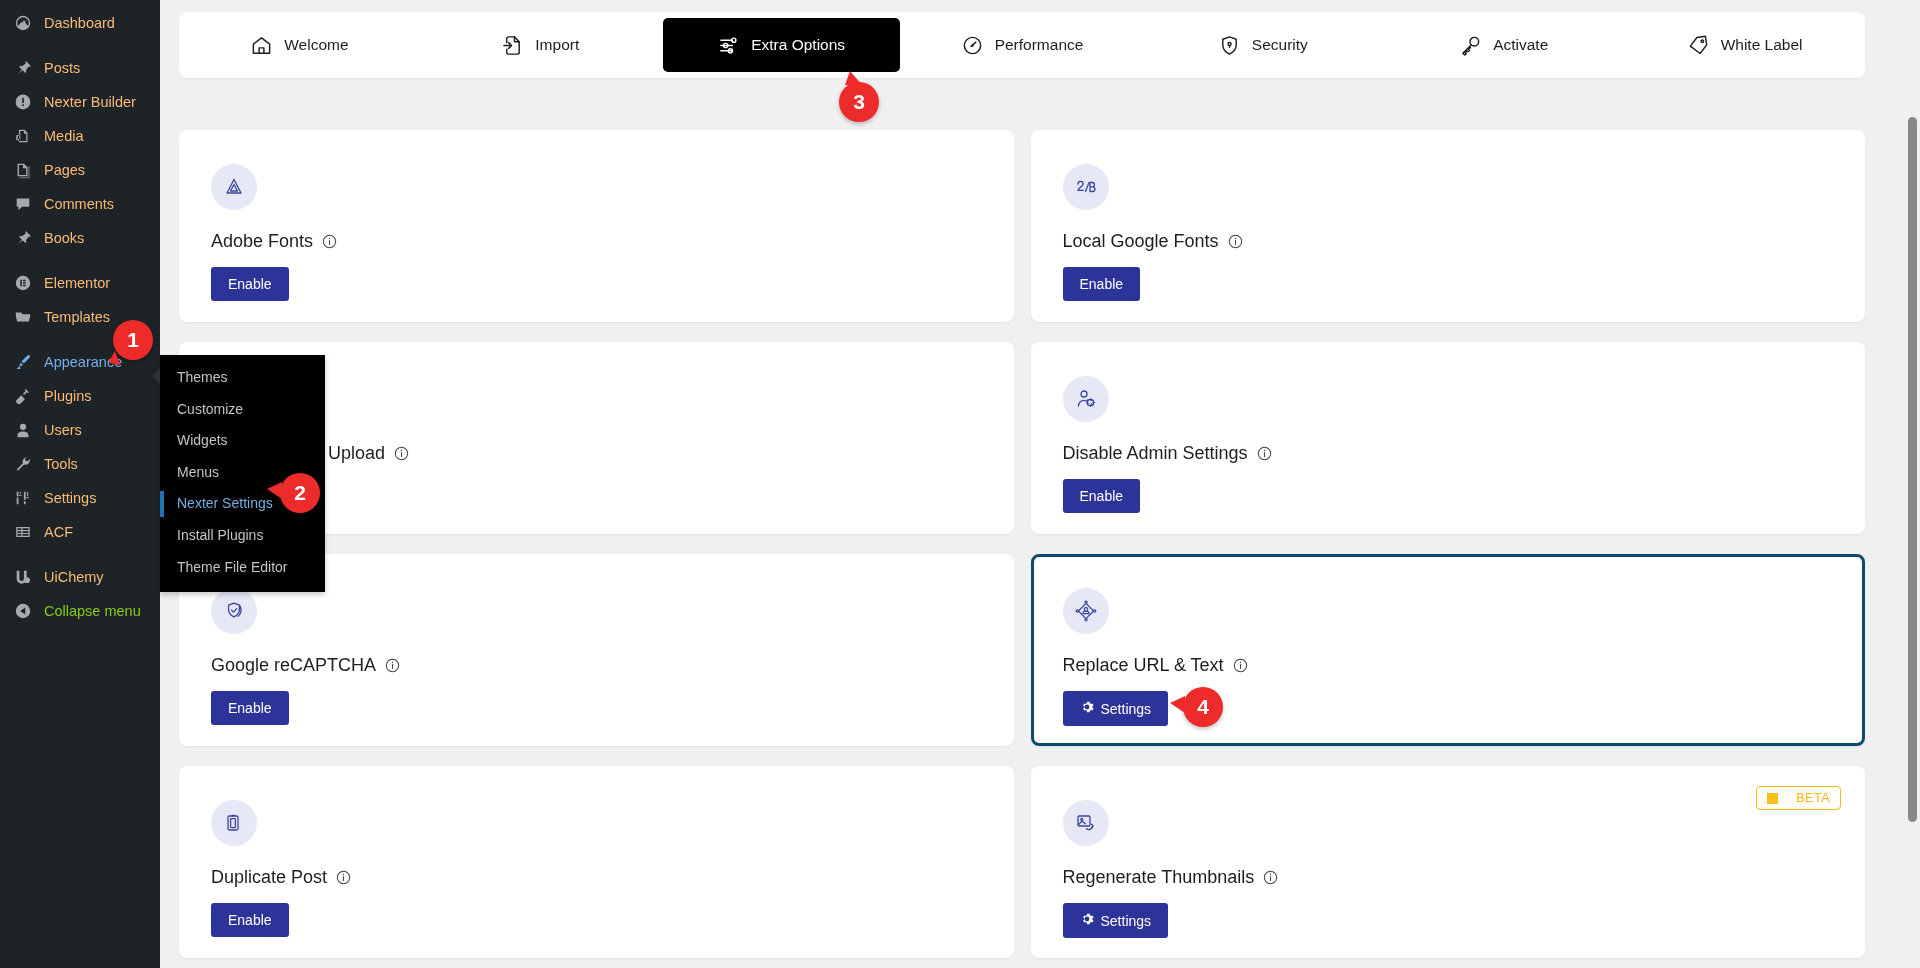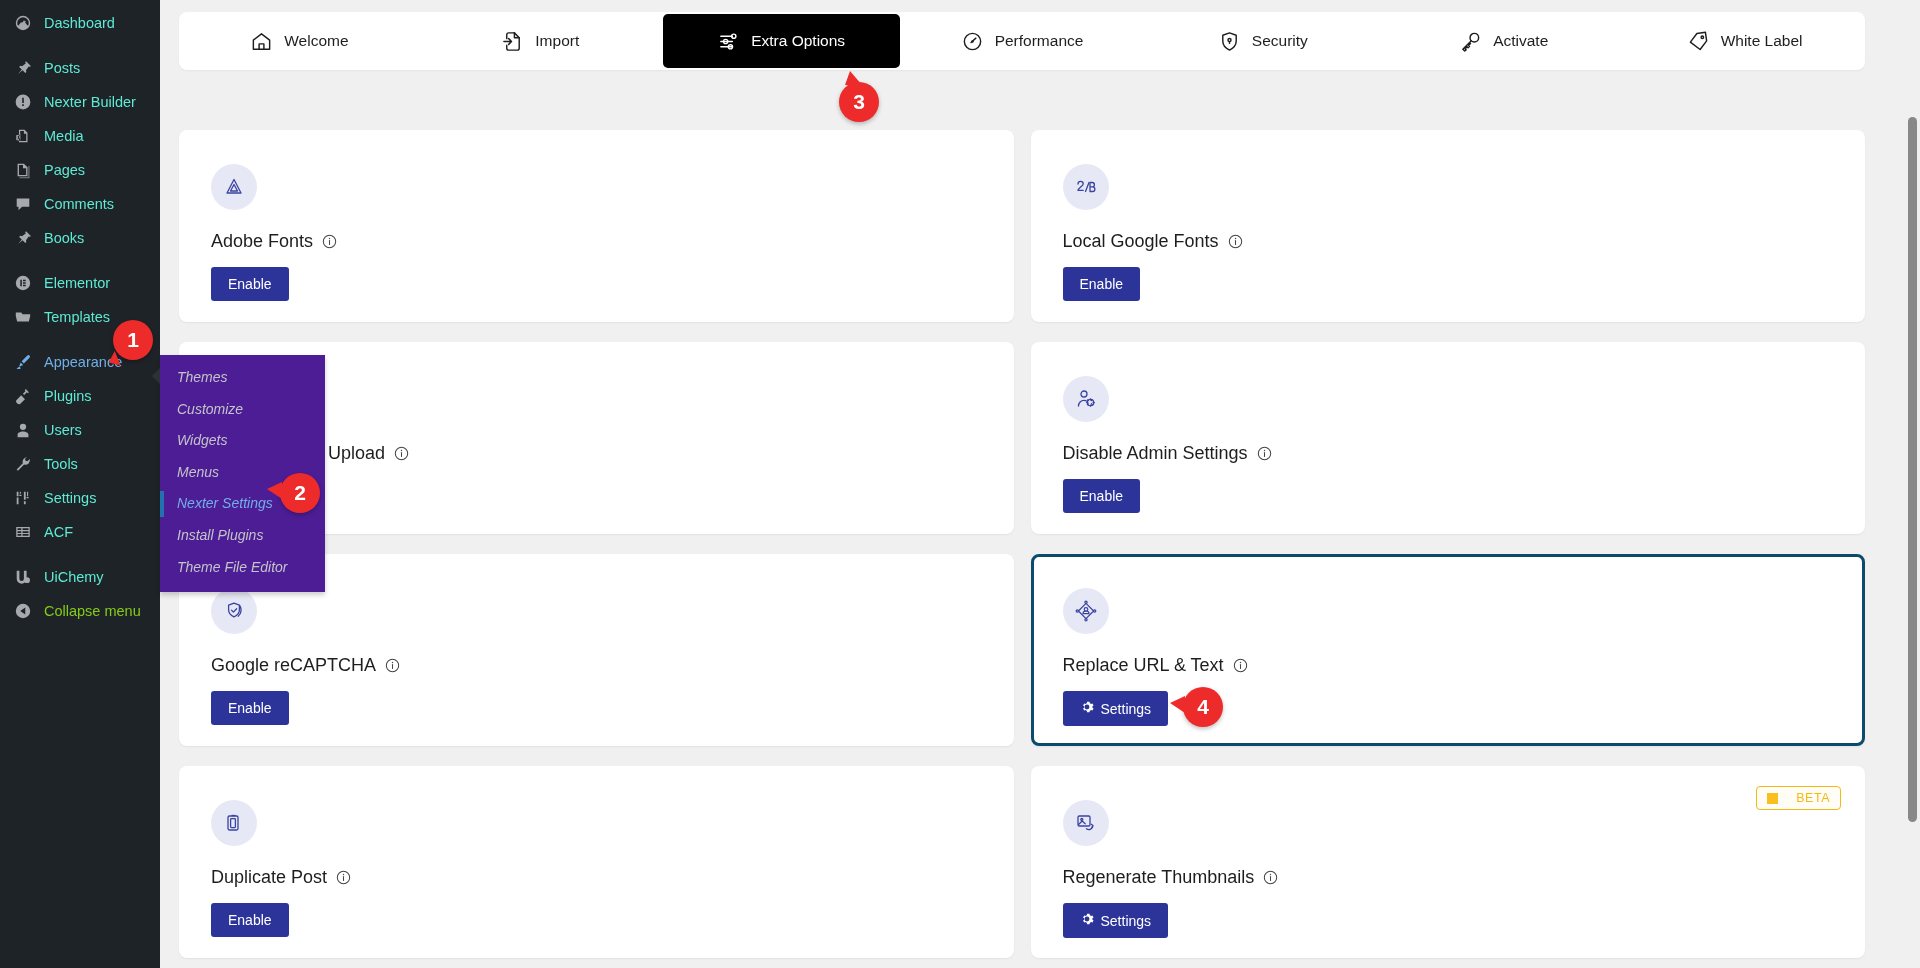--- a/index.html
+++ b/index.html
@@ -16,21 +16,21 @@
     position: absolute; left: 0; top: 0;
     width: 160px; height: 968px;
     background: #1d2327;
     padding-top: 6px;
     z-index: 40;
   }
   .menu-item {
     display: flex; align-items: center;
     height: 34px;
     padding: 0 12px 0 12px;
-    color: #5eead4;
+    color: #fdba74;
     font-size: 14.5px;
     line-height: 1;
     cursor: pointer;
     position: relative;
   }
   .menu-item .mi-icon {
     width: 22px; height: 20px;
     margin-right: 10px;
     display: flex; align-items: center; justify-content: center;
     color: #a7aaad;
@@ -40,25 +40,24 @@
   .menu-item.current { color: #72aee6; }
   .menu-item.current .mi-icon { color: #72aee6; }
   .menu-sep { height: 11px; }
   .menu-item.dim { color: #84cc16; }
 
   
   #flyout {
     position: absolute;
     left: 160px; top: 355px;
     width: 165px;
-    background: #4c1d95;
+    background: #000000;
     padding: 7px 0 9px 0;
     z-index: 60;
     box-shadow: 0 3px 5px rgba(0,0,0,.2);
-    font-style: italic;
   }
   #flyout .fly-arrow {
     position: absolute; left: -8px; top: 13px;
     width: 0; height: 0;
     border-top: 8px solid transparent;
     border-bottom: 8px solid transparent;
     border-right: 8px solid #2c3338;
   }
   .sub-item {
     display: block;
@@ -82,21 +81,21 @@
   #content {
     position: absolute; left: 160px; top: 0;
     width: 1760px; height: 968px;
     background: #f0f0f1;
     overflow: hidden;
   }
 
   
   #tabbar {
     position: absolute; left: 19px; top: 12px;
-    width: 1686px; height: 58px;
+    width: 1686px; height: 66px;
     background: #fff;
     border-radius: 8px;
     display: flex;
     align-items: center;
     box-shadow: 0 1px 2px rgba(0,0,0,.05);
   }
   .tab {
     flex: 1 1 0;
     height: 54px;
     display: flex; align-items: center; justify-content: center;

